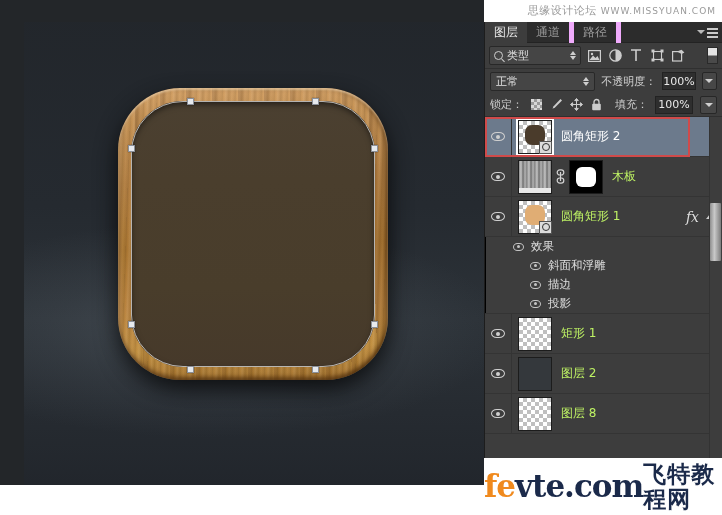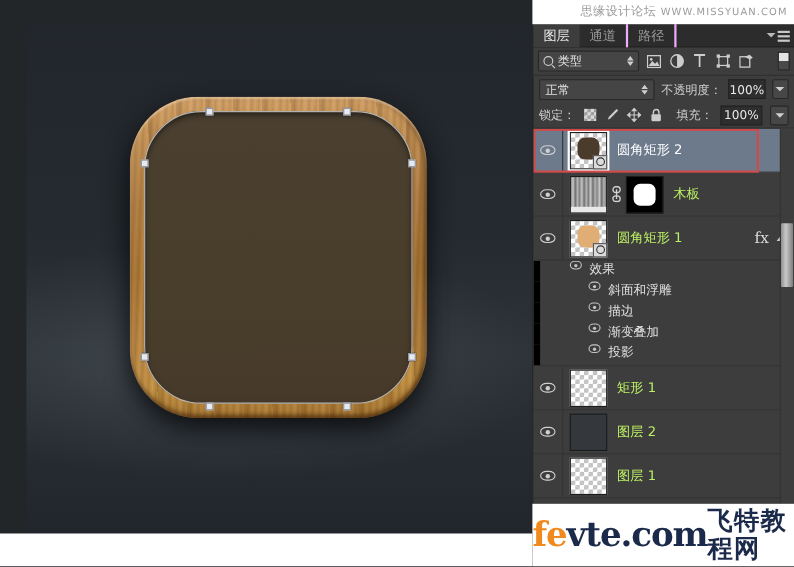--- a/index.html
+++ b/index.html
@@ -92,21 +92,21 @@
   
   #tab-bar{
     position:relative; height:21px; background:#2c2c2c;
     border-bottom:1px solid #232323; display:flex; 
   }
   .tab{
     height:21px; line-height:21px; padding:0 9px; font-size:12px;
     color:#9a9a9a; cursor:default; position:relative;
   }
   .tab.active{ background:#3d3d3d; color:#e8e8e8; }
-  .tab:not(.active){ border-right:2px solid #f0abfc; }
+  .tab:not(.active){ border-right:5px solid #f0abfc; }
   #panel-menu-btn{
     position:absolute; right:4px; top:3px; width:22px; height:15px;
     display:flex; align-items:center; justify-content:flex-end; gap:2px;
   }
   #panel-menu-btn .tri{
     width:0;height:0;border-left:4px solid transparent;border-right:4px solid transparent;
     border-top:4px solid #b9b9b9; margin-bottom:1px;
   }
   #panel-menu-btn .bars{ display:flex;flex-direction:column;gap:2px; }
   #panel-menu-btn .bars i{ display:block;width:11px;height:2px;background:#c9c9c9; }
@@ -222,28 +222,28 @@
   }
   .maskthumb .m{ width:20px;height:20px;border-radius:6px;background:#fff; }
 
   .layer-name{
     margin-left:9px; font-size:12px; color:#bef264; white-space:nowrap;
   }
   .layer-row.selected .layer-name{ color:#ffffff; }
   .fx-cell{
     margin-left:auto; display:flex; align-items:center; gap:7px; padding-right:8px;
   }
-  .fx-glyph{ font-family:"DejaVu Serif","Liberation Serif",serif; font-size:14px; color:#dcdcdc; }
+  .fx-glyph{ font-style:italic; font-family:"DejaVu Serif","Liberation Serif",serif; font-size:14px; color:#dcdcdc; }
   .expand-tri{ width:0;height:0;border-left:4px solid transparent;border-right:4px solid transparent;border-bottom:5px solid #cfcfcf; }
 
   
   .fx-group{ background:#3d3d3d; border-bottom:1px solid #343434; }
   .fx-row{
-    display:flex; align-items:flex-start; height:19px; padding-left:27px;
-    border-left:6px solid #000000;
+    display:flex; align-items:center; height:19px; padding-left:27px;
+    border-left:1px solid #000000;
   }
   .fx-row .eye-sm{
     width:11px;height:8px;border:1.3px solid #c4c4c4;border-radius:50%/60%;
     display:flex;align-items:center;justify-content:center;flex:none;
   }
   .fx-row .eye-sm span{ width:3px;height:3px;border-radius:50%;background:#c4c4c4;display:block; }
   .fx-row .txt{ margin-left:7px; font-size:11.5px; color:#e0e0e0; white-space:nowrap; }
   .fx-row.child{ padding-left:44px; }
 
   
@@ -494,26 +494,20 @@
       <div class="fx-row child">
         <span class="eye-sm">
             <span></span>
           </span>
         <span class="txt">描边</span>
       </div>
       <div class="fx-row child">
         <span class="eye-sm">
             <span></span>
           </span>
-        <span class="txt">渐变叠加</span>
-      </div>
-      <div class="fx-row child">
-        <span class="eye-sm">
-            <span></span>
-          </span>
         <span class="txt">投影</span>
       </div>
     </div>
 
     <div class="layer-row">
       <div class="eye-cell">
         <span class="eye">
             <span></span>
           </span>
       </div>
@@ -531,21 +525,21 @@
       <span class="layer-name">图层 2</span>
     </div>
 
     <div class="layer-row">
       <div class="eye-cell">
         <span class="eye">
             <span></span>
           </span>
       </div>
       <div class="thumb"></div>
-      <span class="layer-name">图层 1</span>
+      <span class="layer-name">图层 8</span>
     </div>
 
     <div id="red-box"></div>
 
     <div id="v-scroll">
       <div id="v-thumb"></div>
     </div>
   </div>
 </div>
 

